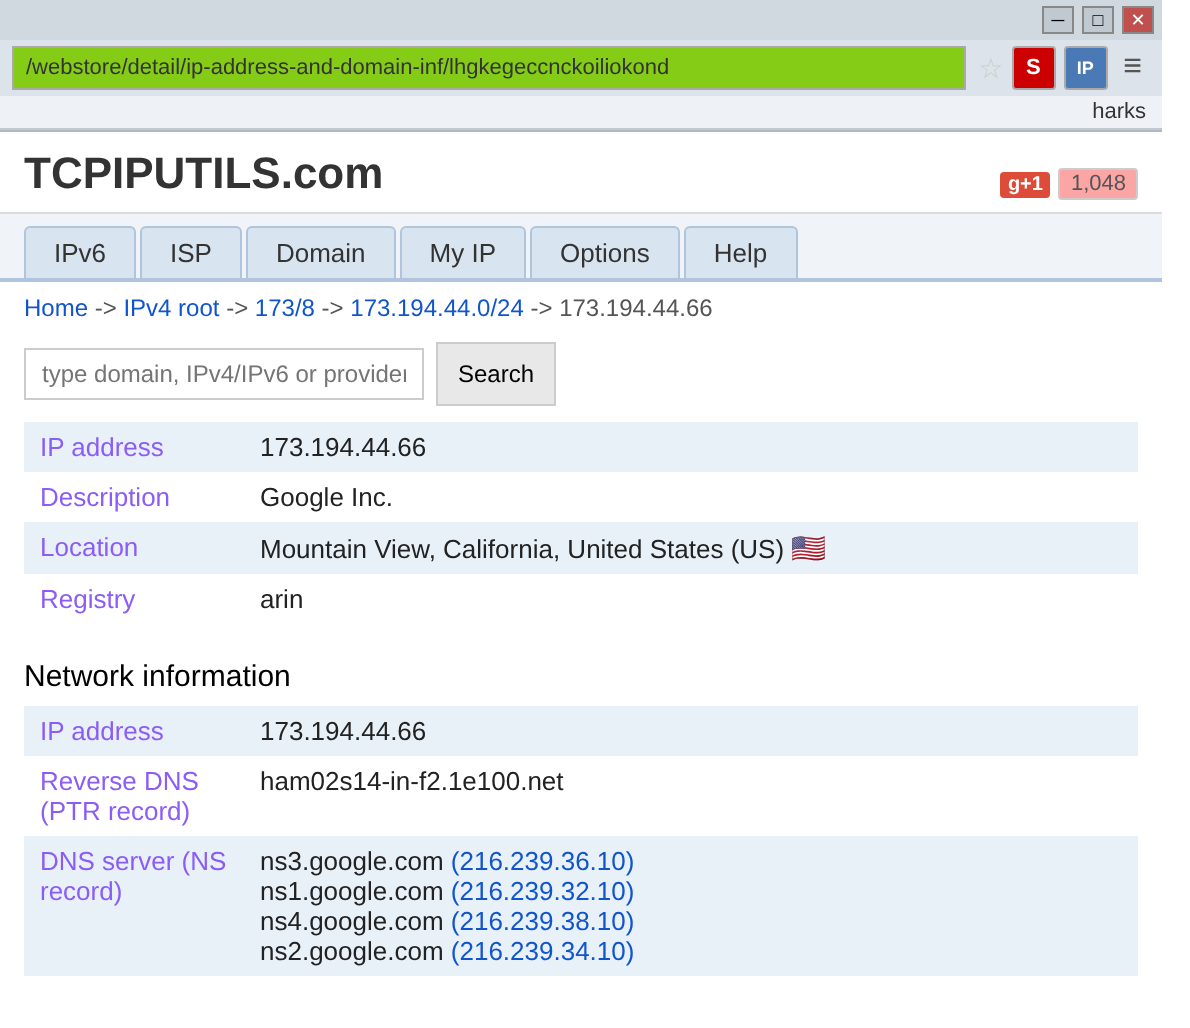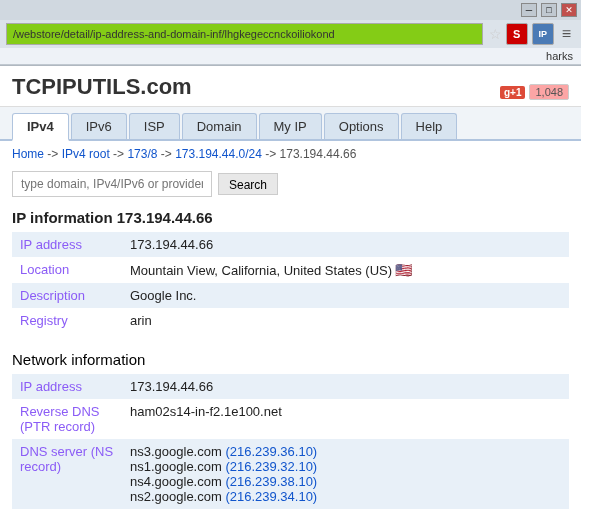--- a/index.html
+++ b/index.html
@@ -199,21 +199,21 @@
       color: #999;
       width: 200px;
       height: 26px;
     }
     .search-btn {
       background: #e8e8e8;
       border: 1px solid #ccc;
       padding: 4px 10px;
       font-size: 12px;
       cursor: pointer;
-      height: 22px;
+      height: 32px;
     }
 
     
     .section-title {
       font-size: 15px;
       font-weight: bold;
       color: #222;
       padding: 4px 12px 6px 12px;
     }
 
@@ -314,21 +314,20 @@
 
       <div class="site-header">
         <div class="site-logo">TCPIPUTILS.com</div>
         <div class="gplus-btn">
           <span class="gplus-icon">g+1</span>
           <span class="gplus-count">1,048</span>
         </div>
       </div>
 
       <div class="nav-tabs">
-        <div class="nav-tab active">IPv4</div>
         <div class="nav-tab">IPv6</div>
         <div class="nav-tab">ISP</div>
         <div class="nav-tab">Domain</div>
         <div class="nav-tab">My IP</div>
         <div class="nav-tab">Options</div>
         <div class="nav-tab">Help</div>
       </div>
 
       <div class="breadcrumb">
         <a href="#">Home</a>
@@ -340,38 +339,37 @@
         <a href="#">173.194.44.0/24</a>
         <span> -&gt; </span>
         <span>173.194.44.66</span>
       </div>
 
       <div class="search-bar">
         <input class="search-input" type="text" placeholder="type domain, IPv4/IPv6 or provider" style="">
         <button class="search-btn">Search</button>
       </div>
 
-      <div class="section-title">IP information 173.194.44.66</div>
 
       <table class="info-table">
         <tbody>
             <tr>
           <td>IP address</td>
           <td>173.194.44.66</td>
+        </tr>
+        <tr>
+          <td>Description</td>
+          <td>Google Inc.</td>
         </tr>
         <tr>
           <td>Location</td>
           <td>
             Mountain View, California, United States (US)
             <span class="flag-emoji">🇺🇸</span>
           </td>
-        </tr>
-        <tr>
-          <td>Description</td>
-          <td>Google Inc.</td>
         </tr>
         <tr>
           <td>Registry</td>
           <td>arin</td>
         </tr>
       </tbody>
         </table>
 
       <div class="network-title">Network information</div>
 

